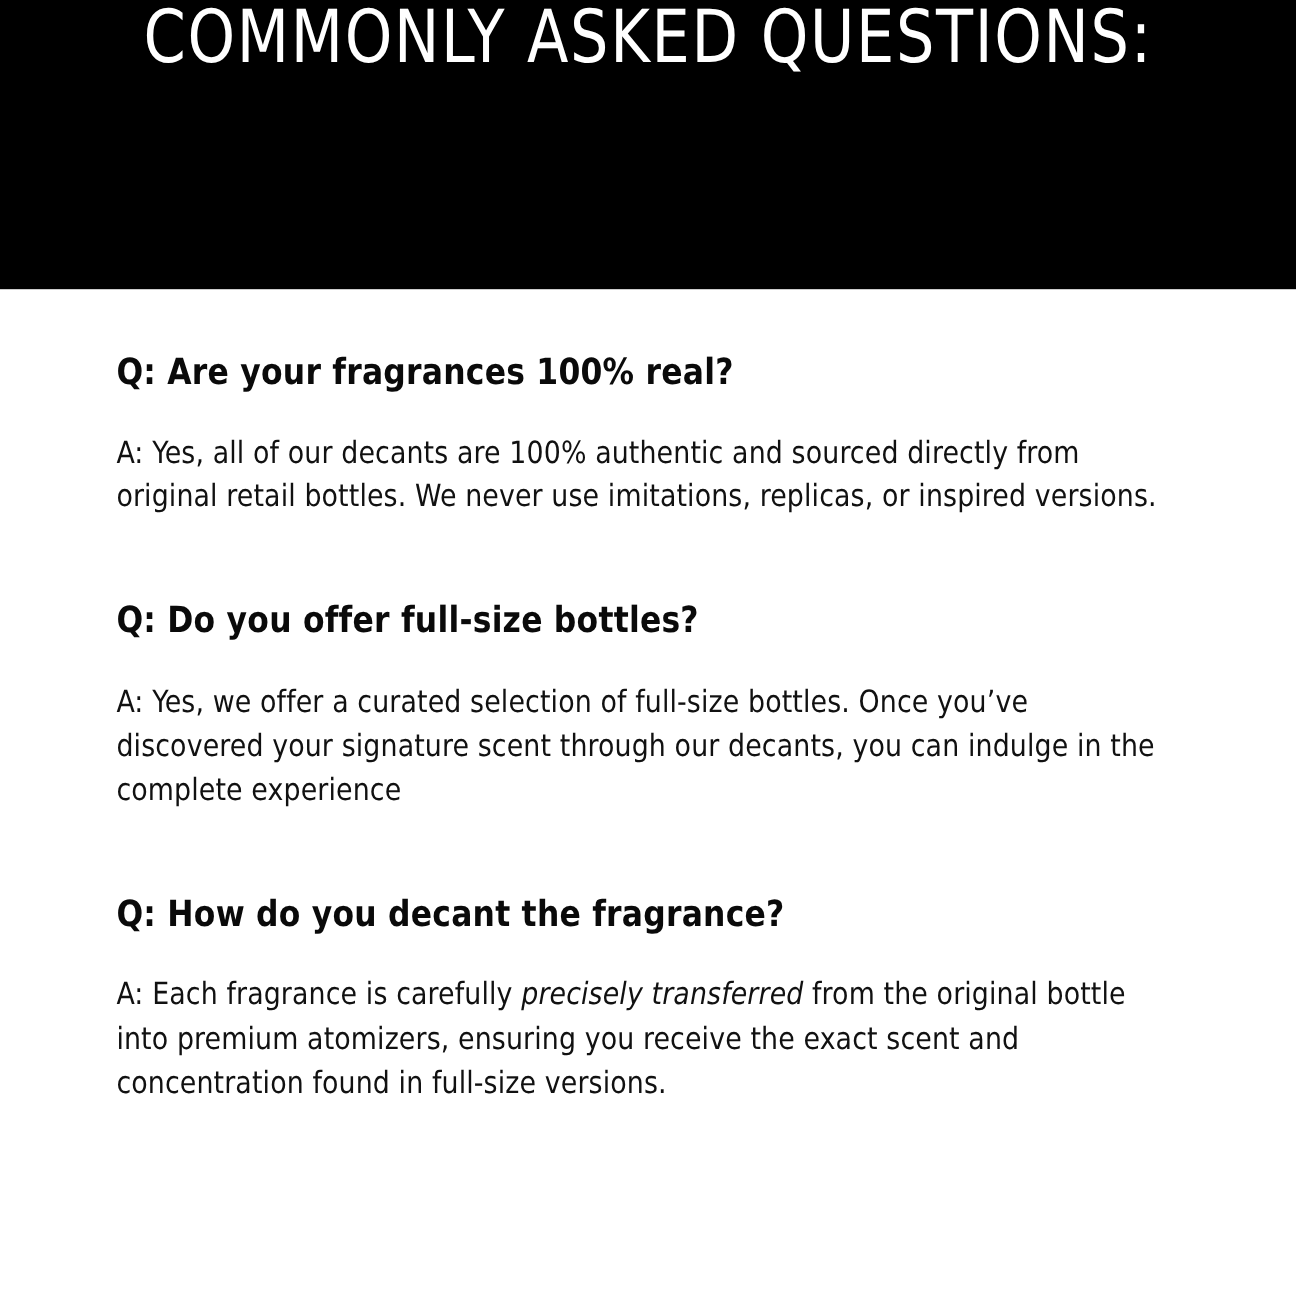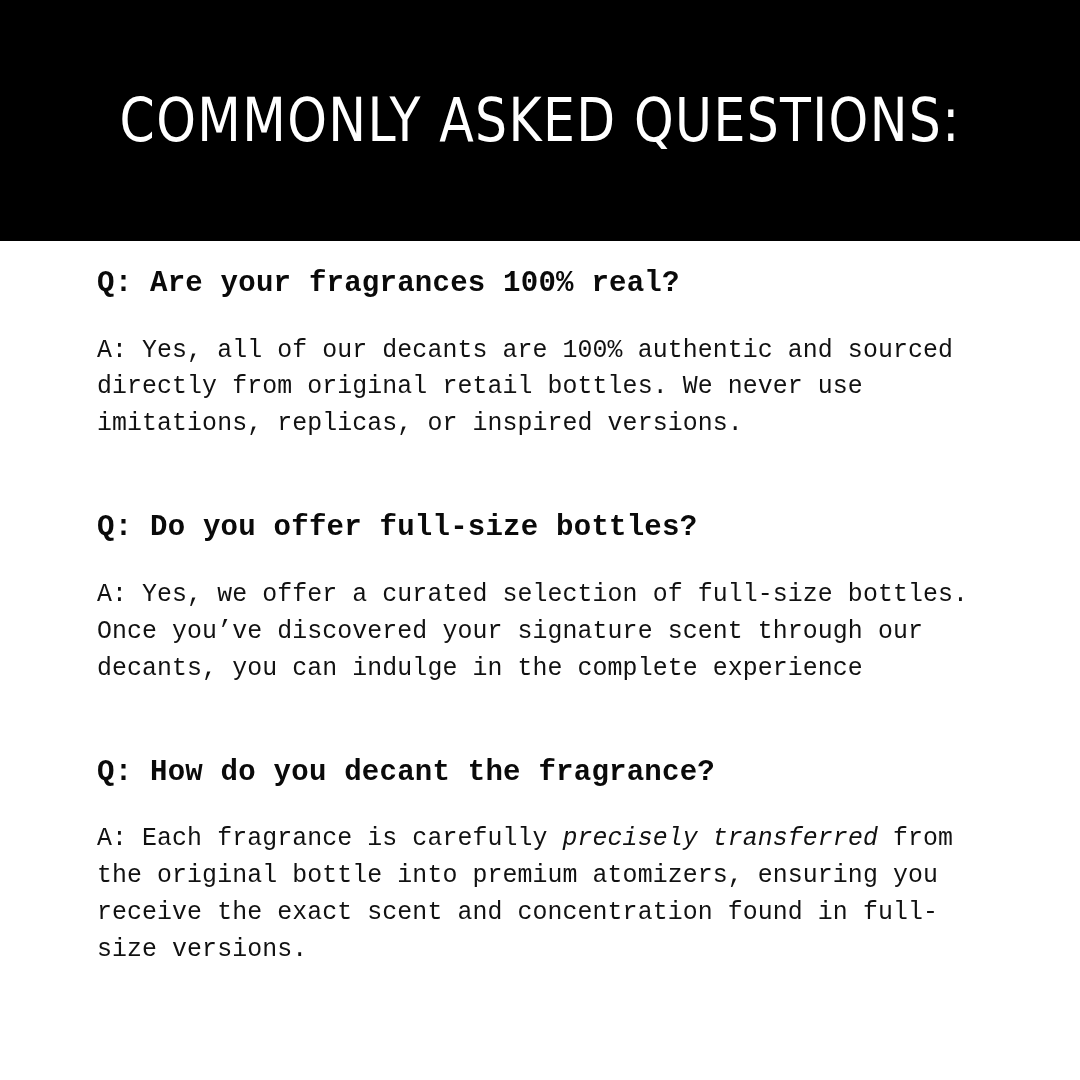--- a/index.html
+++ b/index.html
@@ -18,40 +18,38 @@
     width: 1080px;
     height: 1080px;
     background: #ffffff;
     box-sizing: border-box;
   }
   .header-band {
     width: 100%;
     height: 241px;
     background: #000000;
     display: flex;
-    align-items: center;
     justify-content: center;
     box-sizing: border-box;
   }
   .header-title {
     color: #ffffff;
     font-size: 61px;
     line-height: 1.05;
     letter-spacing: 1.5px;
     font-weight: 400;
     font-family: "DejaVu Sans Condensed", "Liberation Sans", sans-serif;
     text-align: center;
     white-space: nowrap;
     transform: scaleX(0.92);
     transform-origin: center;
   }
   .faq-body {
-    padding: 24px 75px 0 97px;
+    padding: 51px 75px 0 97px;
     box-sizing: border-box;
-    font-family: Liberation Mono, monospace;
   }
   .faq-item {
     margin-bottom: 66px;
   }
   .faq-item:last-child {
     margin-bottom: 0;
   }
   .faq-question {
     color: #0a0a0a;
     font-size: 30px;

